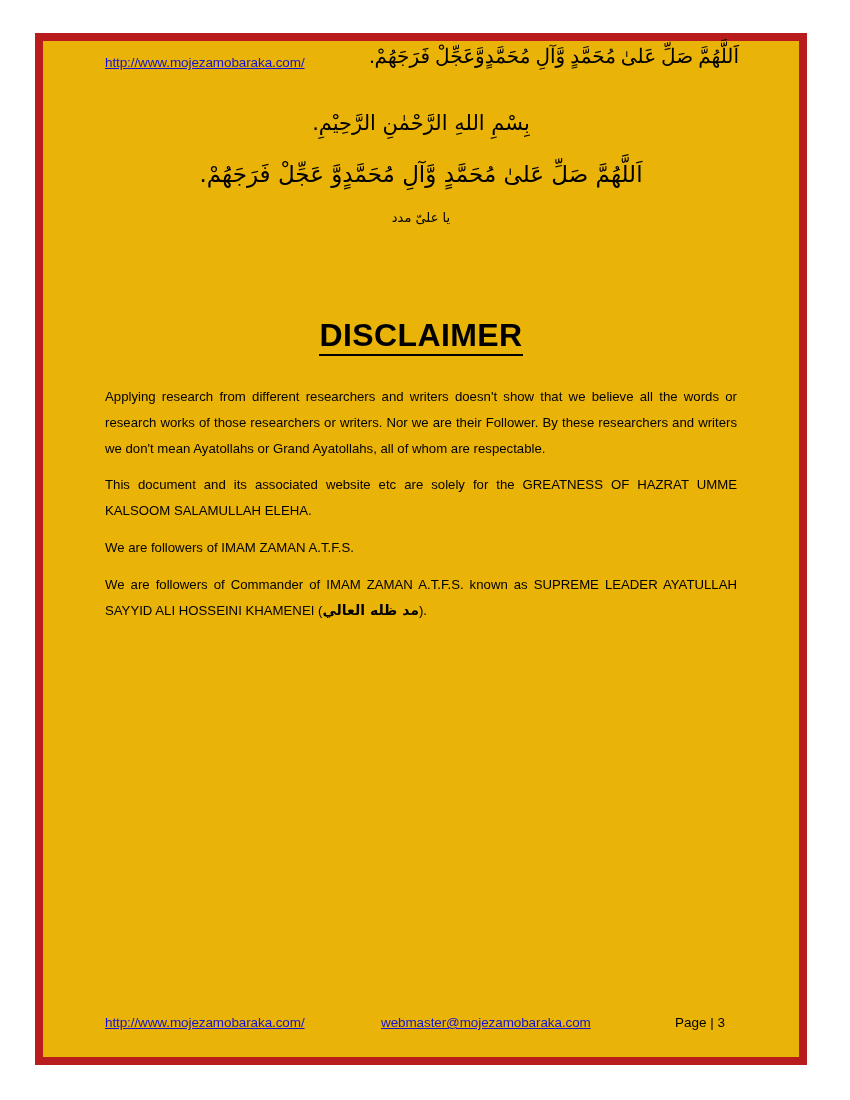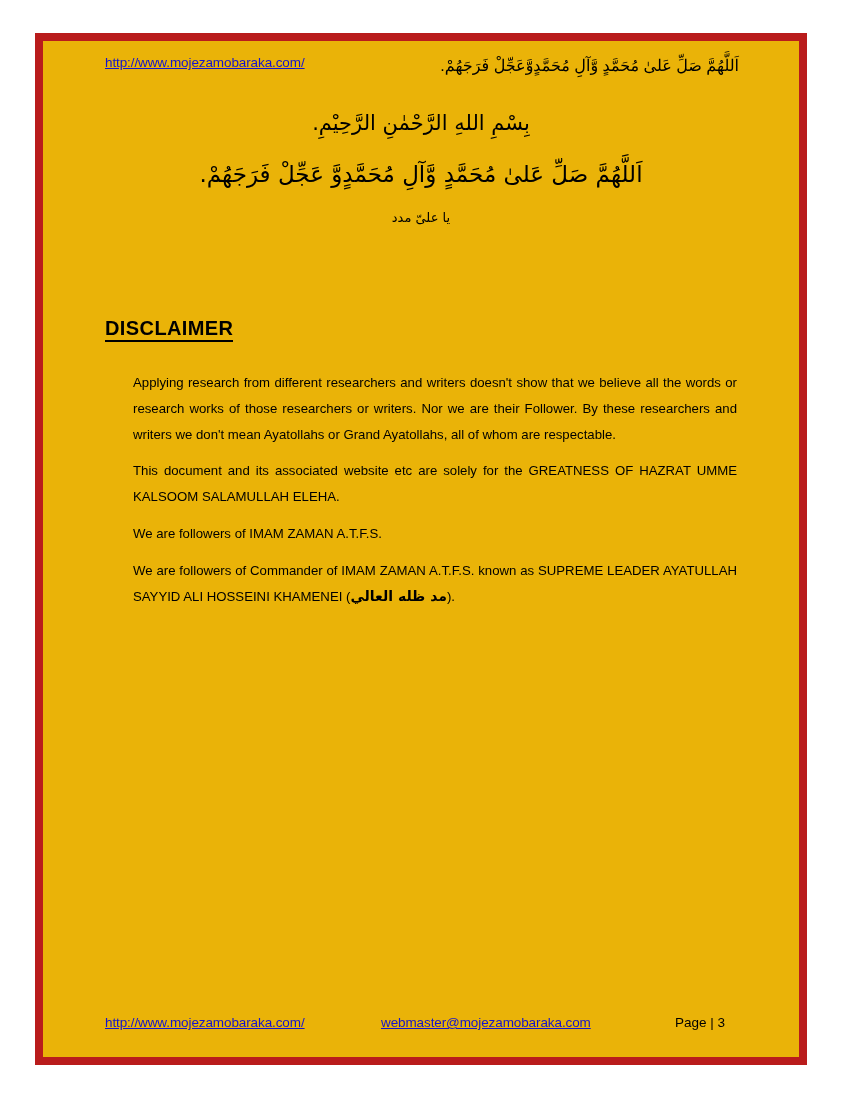--- a/index.html
+++ b/index.html
@@ -51,24 +51,24 @@
     top: 14px;
     font-size: 13.5px;
     color: #1414d0;
     text-decoration: underline;
     white-space: nowrap;
     letter-spacing: -0.1px;
   }
   .header-arabic {
     position: absolute;
     right: -2px;
-    top: 13px;
+    top: 0;
     direction: rtl;
-    font-family: Liberation Sans, sans-serif;
-    font-size: 16px;
+    font-family: Liberation Serif, serif;
+    font-size: 20px;
     line-height: 1.5;
     white-space: nowrap;
   }
 
   
   .invocations {
     margin-top: 18px;
     text-align: center;
     direction: rtl;
     font-family: "DejaVu Sans", "Liberation Sans", sans-serif;
@@ -84,33 +84,33 @@
     margin-bottom: 16px;
   }
   .invocation-yaali {
     font-size: 13px;
     line-height: 1.6;
   }
 
   
   .disclaimer-heading {
     margin-top: 88px;
-    font-size: 20px;
+    text-align: center;
+    font-size: 32px;
     font-weight: bold;
     letter-spacing: 0.4px;
   }
   .disclaimer-heading span {
     border-bottom: 2px solid #000000;
     padding-bottom: 1px;
   }
 
   
   .body-copy {
     margin-top: 30px;
-    margin-left: 28px;
   }
   .body-para {
     font-size: 13.2px;
     line-height: 1.95;
     text-align: justify;
     margin: 0 0 11px 0;
     -webkit-hyphens: none;
     hyphens: none;
   }
   .body-para.last {

